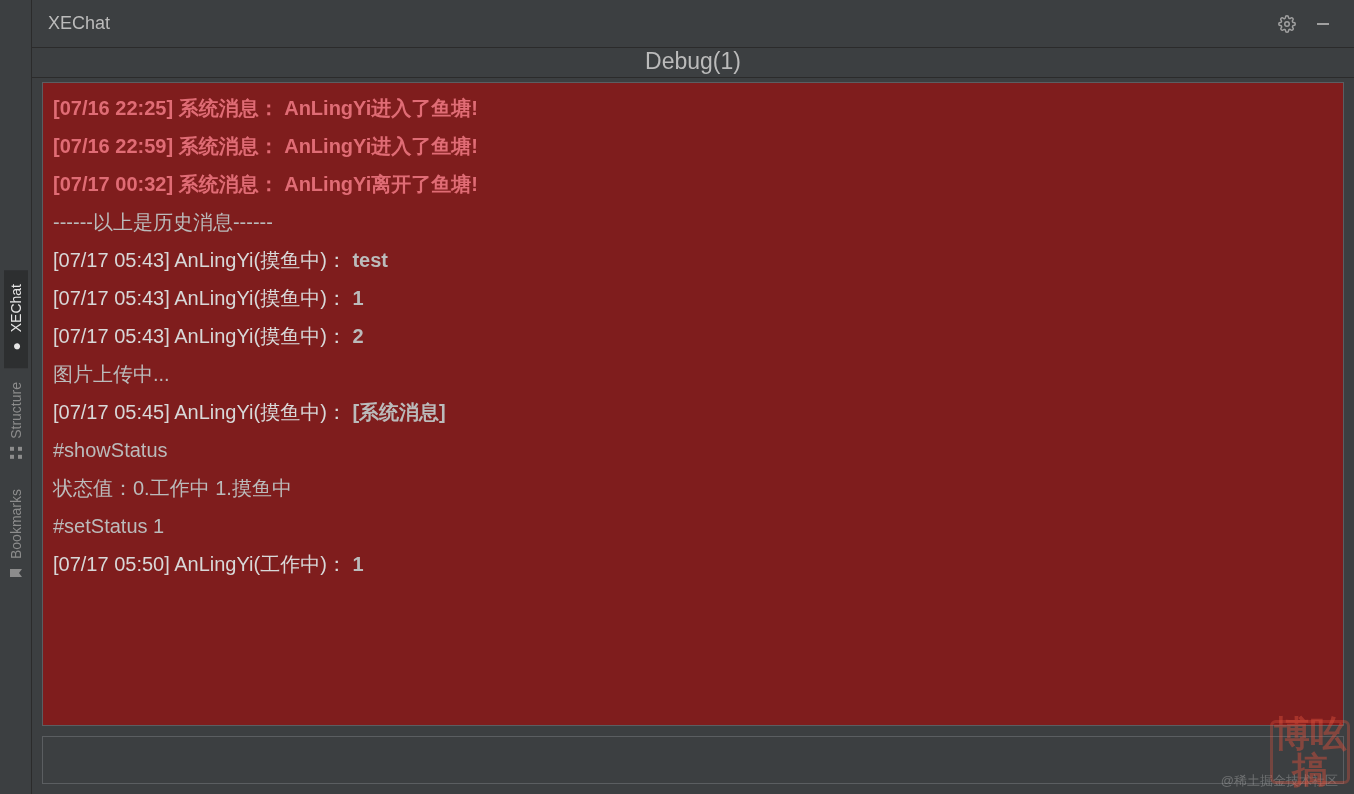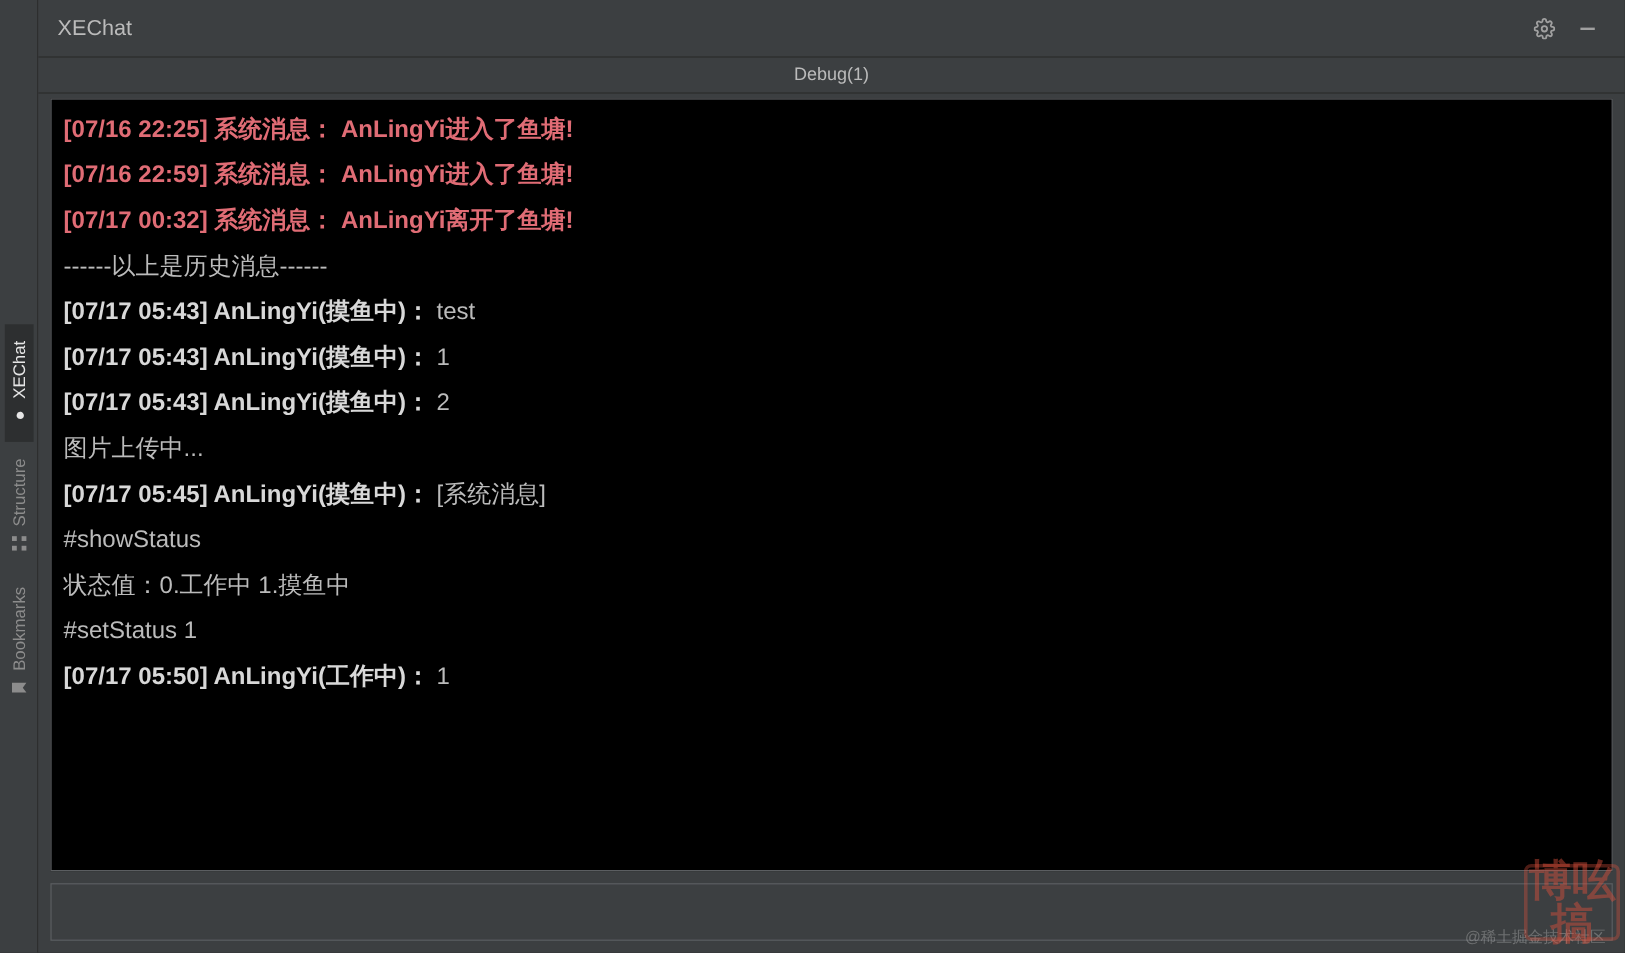--- a/index.html
+++ b/index.html
@@ -55,50 +55,50 @@
 .titlebar .title { font-size: 18px; color: #bbbbbb; }
 .titlebar .spacer { flex: 1; }
 .titlebar .icon-btn {
   width: 30px; height: 30px;
   display: flex; align-items: center; justify-content: center;
   color: #a0a0a0; cursor: pointer; margin-left: 6px;
 }
 .tabbar {
   height: 30px;
   display: flex;
-  align-items: center;
+  align-items: flex-start;
   justify-content: center;
-  font-size: 15px;
+  font-size: 23px;
   color: #bbbbbb;
   border-bottom: 1px solid #2b2b2b;
 }
 .content {
   flex: 1;
   display: flex;
   flex-direction: column;
   padding: 4px 10px 10px 10px;
   gap: 10px;
   position: relative;
 }
 .chat-log {
   flex: 1;
   border: 1px solid #5b5e61;
-  background: #000000;
+  background: #7f1d1d;
   padding: 6px 10px;
   font-size: 20px;
   line-height: 38px;
   overflow-y: scroll;
   color: #bbbbbb;
 }
 .chat-log::-webkit-scrollbar { width: 14px; }
 .chat-log::-webkit-scrollbar-track { background: #3c3f41; }
 .chat-log::-webkit-scrollbar-thumb { background: #5b5e61; border-radius: 7px; }
 .sys-red { color: #e06c75; font-weight: bold; }
-.msg-bold { font-weight: bold; color: #d8d8d8; }
-.msg-normal { font-weight: normal; color: #bbbbbb; }
+.msg-bold { font-weight: normal; color: #d8d8d8; }
+.msg-normal { font-weight: bold; color: #bbbbbb; }
 .input-area {
   height: 48px;
   border: 1px solid #5b5e61;
   background: #3c3f41;
   padding: 4px 8px;
 }
 .input-area input {
   width: 100%; height: 100%;
   background: transparent;
   border: none;

